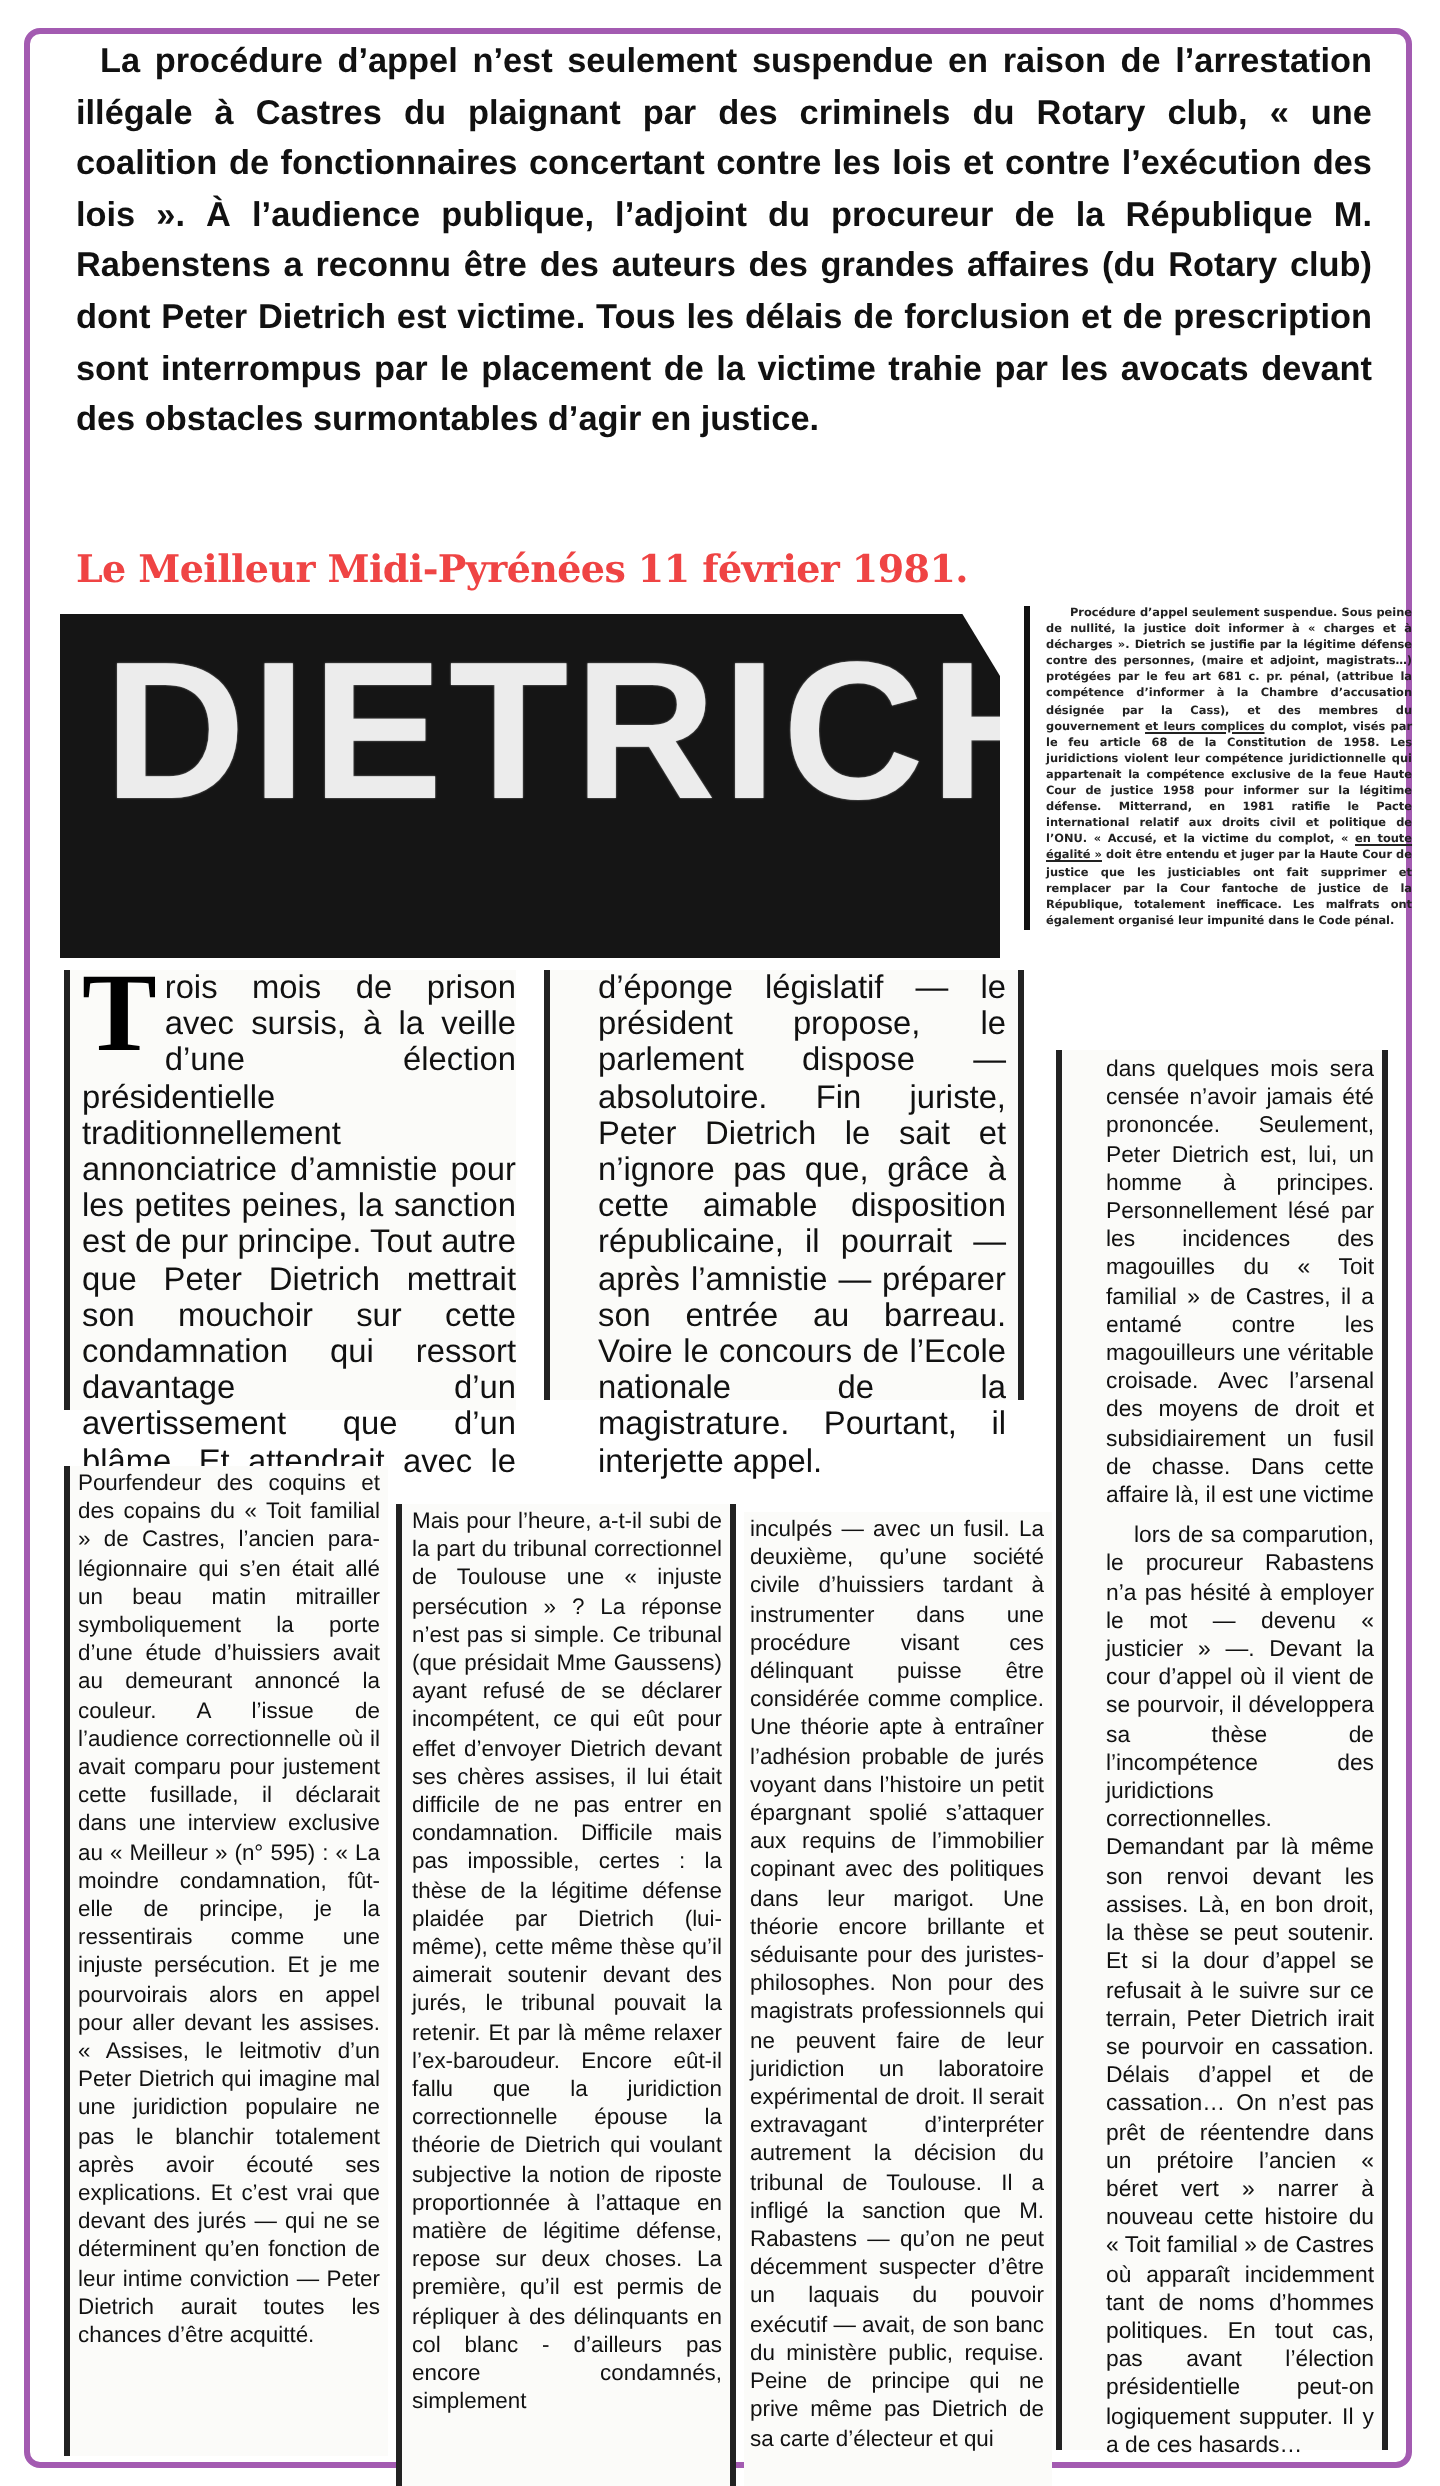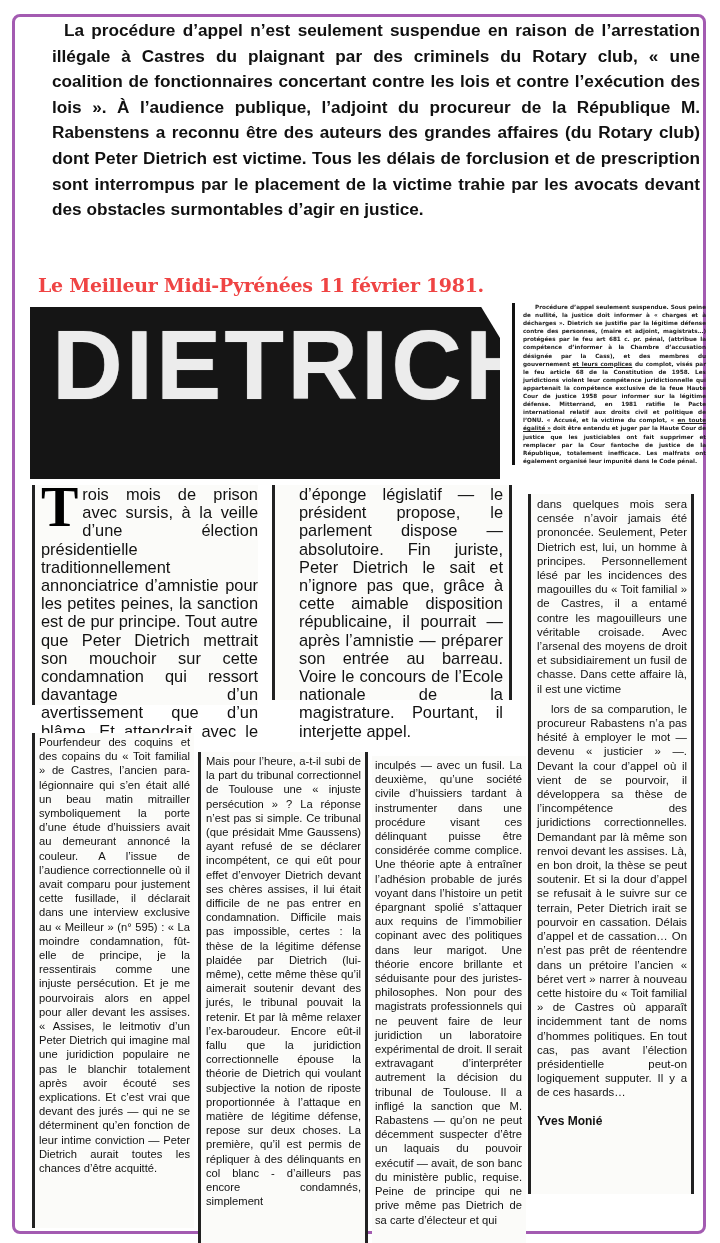--- a/index.html
+++ b/index.html
@@ -1,18 +1,18 @@
 <!DOCTYPE html>
 <html><head>
 <meta charset="utf-8">
 <style>
   html, body { margin:0; padding:0; background:#ffffff; }
   body { width:720px; height:1243px; position:relative; overflow:hidden; font-family:"Liberation Sans", sans-serif; color:#111; }
   .frame { position:absolute; left:12px; top:14px; width:694px; height:1220px; border:3px solid #a35bb1; border-radius:8px; box-sizing:border-box; }
-  .intro { position:absolute; left:52px; top:18px; width:648px; font-family:"Liberation Sans", sans-serif; font-weight:bold; font-size:17.2px; line-height:25.6px; text-align:justify; color:#111; }
+  .intro { position:absolute; left:38px; top:18px; width:648px; font-family:"Liberation Sans", sans-serif; font-weight:bold; font-size:17.2px; line-height:25.6px; text-align:justify; color:#111; }
   .intro .indent { display:inline-block; width:12px; }
   .source { position:absolute; left:38px; top:274px; font-family:"DejaVu Serif", serif; font-weight:bold; font-size:19px; letter-spacing:-0.3px; color:#ef4444; }
   .banner { position:absolute; left:30px; top:307px; width:470px; height:172px; background:#151515; clip-path:polygon(0 0, 96% 0, 100% 18%, 100% 100%, 0 100%); }
   .banner-title { position:absolute; left:22px; top:8px; font-family:"Liberation Sans", sans-serif; font-weight:bold; font-size:98px; letter-spacing:3px; line-height:100px; color:#ececec; text-shadow:0 0 1px #999; }
   .banner-sub { position:absolute; left:10px; top:108px; font-family:"Liberation Sans", sans-serif; font-weight:bold; font-size:31px; color:#f2f2f2; letter-spacing:0.3px; }
   .note { position:absolute; left:512px; top:303px; width:194px; border-left:3px solid #111; padding-left:8px; box-sizing:border-box; font-family:"DejaVu Sans", sans-serif; font-size:5.7px; line-height:8.1px; text-align:justify; color:#222; font-weight:bold; }
   .note .u { text-decoration:underline; }
   .col { position:absolute; font-family:"Liberation Sans", sans-serif; text-align:justify; color:#111; background:#fbfbf9; }
   .lead { font-size:16.4px; line-height:18.2px; }
   .body { font-size:11.2px; line-height:14.2px; }
@@ -37,21 +37,21 @@
 <div class="note"><span style="display:inline-block;width:12px"></span><span>Procédure d’appel seulement suspendue. Sous peine de nullité, la justice doit informer à « charges et à décharges ». Dietrich se justifie par la légitime défense contre des personnes, (maire et adjoint, magistrats…) protégées par le feu art 681 c. pr. pénal, (attribue la compétence d’informer à la Chambre d’accusation désignée par la Cass), et des membres du gouvernement </span><span class="u">et leurs complices</span><span> du complot, visés par le feu article 68 de la Constitution de 1958. Les juridictions violent leur compétence juridictionnelle qui appartenait la compétence exclusive de la feue Haute Cour de justice 1958 pour informer sur la légitime défense. Mitterrand, en 1981 ratifie le Pacte international relatif aux droits civil et politique de l’ONU. « Accusé, et la victime du complot, « </span><span class="u">en toute égalité »</span><span> doit être entendu et juger par la Haute Cour de justice que les justiciables ont fait supprimer et remplacer par la Cour fantoche de justice de la République, totalement inefficace. Les malfrats ont également organisé leur impunité dans le Code pénal.</span></div>
 
 <div class="col lead rule-l" style="left:32px; top:485px; width:226px; height:220px; padding-left:6px; box-sizing:border-box;">
   <span class="dropcap">T</span><span>rois mois de prison avec sursis, à la veille d’une élection présidentielle traditionnellement annonciatrice d’amnistie pour les petites peines, la sanction est de pur principe. Tout autre que Peter Dietrich mettrait son mouchoir sur cette condamnation qui ressort davantage d’un avertissement que d’un blâme. Et attendrait avec le sourire le coup</span>
 </div>
 
 <div class="col lead rule-l" style="left:272px; top:485px; width:240px; height:215px; padding-left:24px; box-sizing:border-box; border-right:3px solid #222; padding-right:6px;">
   <span>d’éponge législatif — le président propose, le parlement dispose — absolutoire. Fin juriste, Peter Dietrich le sait et n’ignore pas que, grâce à cette aimable disposition républicaine, il pourrait — après l’amnistie — préparer son entrée au barreau. Voire le concours de l’Ecole nationale de la magistrature. Pourtant, il interjette appel.</span>
 </div>
 
-<div class="col body rule-l rule-r" style="left:528px; top:494px; width:166px; height:700px; padding:3px 4px 0 6px; box-sizing:border-box; font-size:11.4px;">
+<div class="col body rule-l rule-r" style="left:528px; top:525px; width:166px; height:700px; padding:3px 4px 0 22px; box-sizing:border-box; font-size:11.4px;">
   <div style="margin-bottom:6px;">dans quelques mois sera censée n’avoir jamais été prononcée. Seulement, Peter Dietrich est, lui, un homme à principes. Personnellement lésé par les incidences des magouilles du « Toit familial » de Castres, il a entamé contre les magouilleurs une véritable croisade. Avec l’arsenal des moyens de droit et subsidiairement un fusil de chasse. Dans cette affaire là, il est une victime</div>
   <div style="text-indent:14px;">lors de sa comparution, le procureur Rabastens n’a pas hésité à employer le mot — devenu « justicier » —. Devant la cour d’appel où il vient de se pourvoir, il développera sa thèse de l’incompétence des juridictions correctionnelles. Demandant par là même son renvoi devant les assises. Là, en bon droit, la thèse se peut soutenir. Et si la dour d’appel se refusait à le suivre sur ce terrain, Peter Dietrich irait se pourvoir en cassation. Délais d’appel et de cassation… On n’est pas prêt de réentendre dans un prétoire l’ancien « béret vert » narrer à nouveau cette histoire du « Toit familial » de Castres où apparaît incidemment tant de noms d’hommes politiques. En tout cas, pas avant l’élection présidentielle peut-on logiquement supputer. Il y a de ces hasards…</div>
   <div class="sig">Yves Monié</div>
 </div>
 
 <div class="col body rule-l" style="left:32px; top:733px; width:162px; height:495px; padding:2px 4px 0 4px; box-sizing:border-box;">
   <span>Pourfendeur des coquins et des copains du « Toit familial » de Castres, l’ancien para-légionnaire qui s’en était allé un beau matin mitrailler symboliquement la porte d’une étude d’huissiers avait au demeurant annoncé la couleur. A l’issue de l’audience correctionnelle où il avait comparu pour justement cette fusillade, il déclarait dans une interview exclusive au « Meilleur » (n° 595) : « La moindre condamnation, fût-elle de principe, je la ressentirais comme une injuste persécution. Et je me pourvoirais alors en appel pour aller devant les assises. « Assises, le leitmotiv d’un Peter Dietrich qui imagine mal une juridiction populaire ne pas le blanchir totalement après avoir écouté ses explications. Et c’est vrai que devant des jurés — qui ne se déterminent qu’en fonction de leur intime conviction — Peter Dietrich aurait toutes les chances d’être acquitté.</span>
 </div>
 
 <div class="col body rule-l rule-r" style="left:198px; top:733px; width:170px; height:495px; padding:2px 4px 0 5px; box-sizing:border-box;margin-top:19px;">

